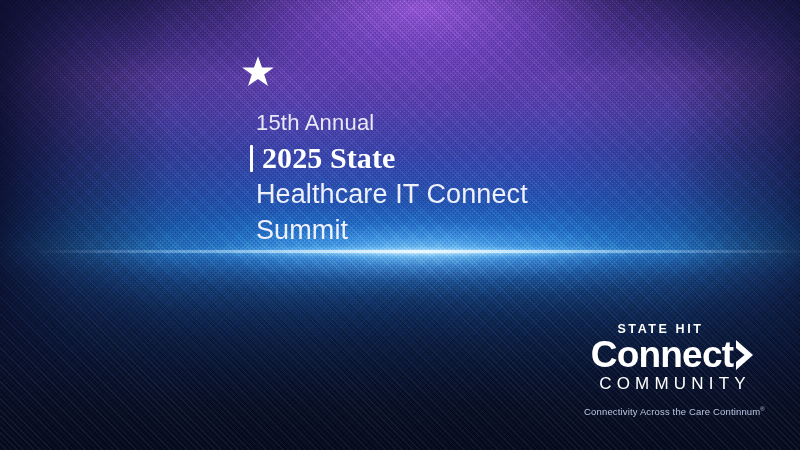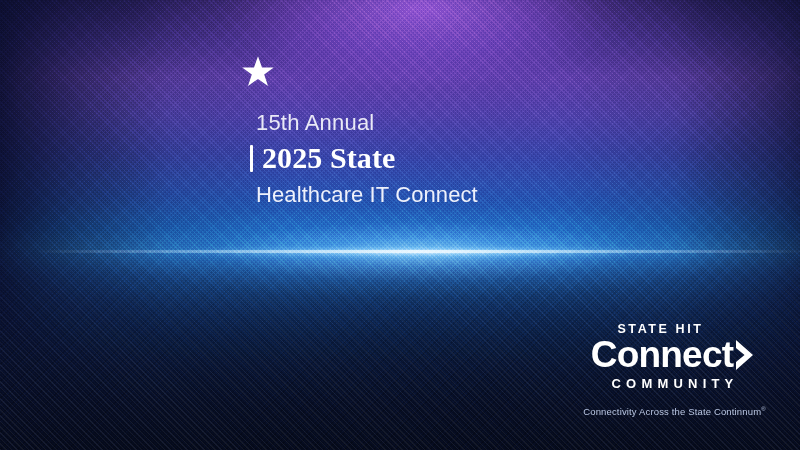--- a/index.html
+++ b/index.html
@@ -236,21 +236,21 @@
     font-size: 30px;
     font-weight: 700;
     line-height: 34px;
     color: #ffffff;
     letter-spacing: 0.1px;
     white-space: nowrap;
     font-family: Liberation Serif, serif;
   }
 
   .title-sub {
-    font-size: 22px;
+    font-size: 27px;
     font-weight: 300;
     line-height: 33px;
     color: #eef1fb;
     letter-spacing: 0.1px;
     white-space: nowrap;
     margin-top: 3px;
   }
 
   
   .logo-lockup {
@@ -282,22 +282,22 @@
     color: #ffffff;
     line-height: 40px;
   }
   .logo-chevron {
     color: #ffffff;
     margin-left: 1px;
     display: block;
   }
   .logo-chevron svg { display: block; }
   .logo-community {
-    font-size: 13px;
-    font-weight: 700;
+    font-size: 17px;
+    font-weight: 400;
     letter-spacing: 5.2px;
     color: #ffffff;
     line-height: 15px;
     margin-top: 1px;
     padding-left: 5px;
   }
   .logo-tagline {
     font-size: 9.5px;
     font-weight: 400;
     letter-spacing: 0.15px;
@@ -339,35 +339,36 @@
     <div class="title-block">
       <div class="title-kicker">15th Annual</div>
 
       <div class="title-main-row">
         <span class="title-rule"></span>
         <span class="title-main">2025 State</span>
       </div>
 
       <div class="title-sub">Healthcare IT Connect</div>
 
+      <div class="title-sub">Summit</div>
     </div>
 
     <div class="logo-lockup">
       <div class="logo-eyebrow">STATE HIT</div>
 
       <div class="logo-wordmark-row">
         <span class="logo-wordmark">Connect</span>
         <span class="logo-chevron">
           <svg width="20" height="32" viewBox="0 0 20 32" aria-hidden="true">
             <path fill="currentColor" d="M2 1 L19 16 L2 31 L2 23 L10.5 16 L2 9 Z"></path>
           </svg>
         </span>
       </div>
 
       <div class="logo-community">COMMUNITY</div>
 
       <div class="logo-tagline">
-        <span>Connectivity Across the State Continnum</span><sup>®</sup>
+        <span>Connectivity Across the Care Continnum</span><sup>®</sup>
       </div>
     </div>
 
   </div>
 </div>
 
 </body></html>

